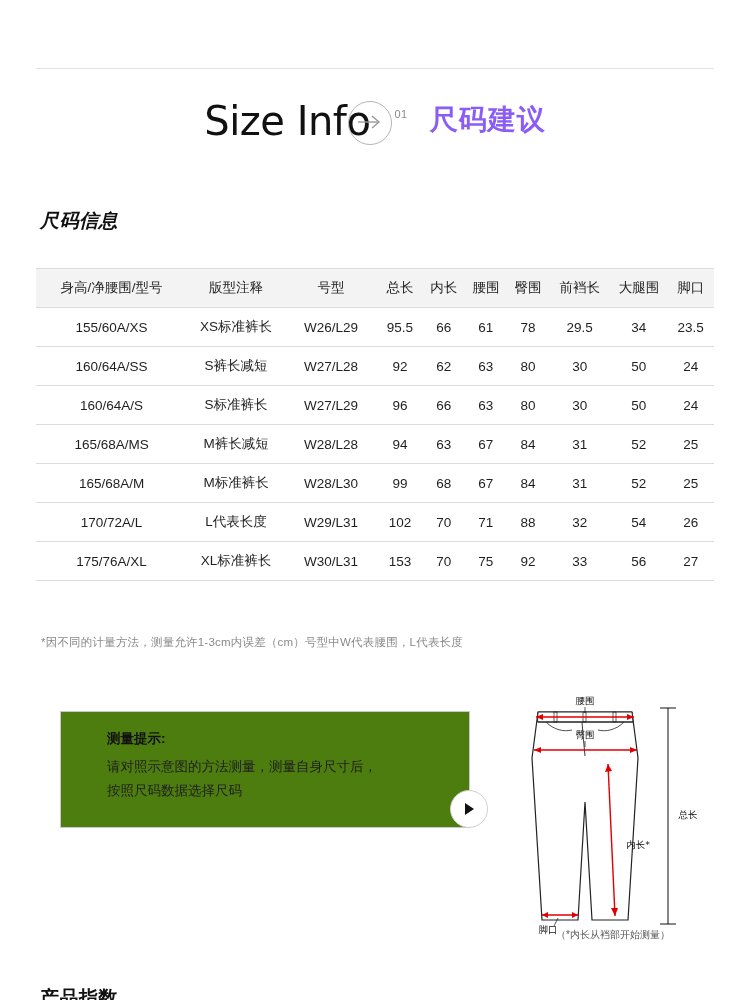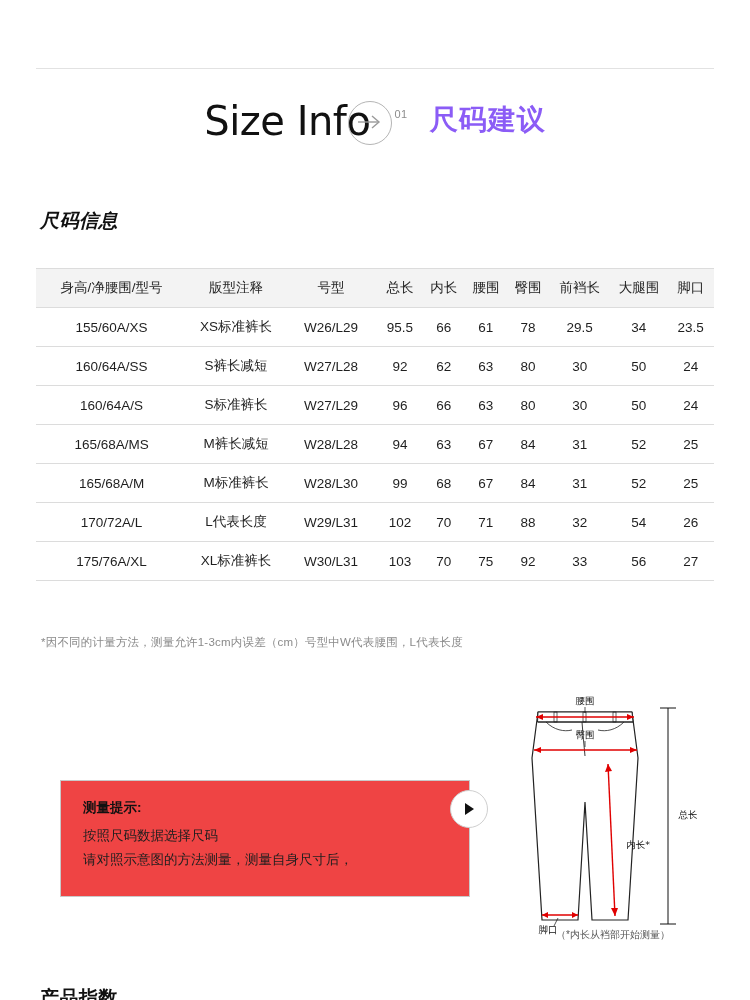--- a/index.html
+++ b/index.html
@@ -145,26 +145,27 @@
     top: 635px;
     left: 41px;
     font-size: 11.5px;
     color: #8a8a8a;
     letter-spacing: 0.2px;
   }
 
   
   .tip-box {
     position: absolute;
-    top: 780px;
+    top: 711px;
     left: 60px;
     width: 410px;
     height: 117px;
     border: 1px solid #c9c9c9;
-    background: #ef4444;
+    background: #4d7c0f;
+    padding-left: 24px;
   }
   .tip-inner {
     padding: 18px 22px 0 22px;
   }
   .tip-title {
     font-size: 13.5px;
     font-weight: 700;
     color: #111;
     margin-bottom: 7px;
   }
@@ -323,39 +324,39 @@
         <td>71</td>
         <td>88</td>
         <td>32</td>
         <td>54</td>
         <td>26</td>
       </tr>
       <tr>
         <td>175/76A/XL</td>
         <td>XL标准裤长</td>
         <td>W30/L31</td>
-        <td>103</td>
+        <td>153</td>
         <td>70</td>
         <td>75</td>
         <td>92</td>
         <td>33</td>
         <td>56</td>
         <td>27</td>
       </tr>
     </tbody>
   </table>
 </div>
 
 <div class="table-note">*因不同的计量方法，测量允许1-3cm内误差（cm）号型中W代表腰围，L代表长度</div>
 
 <div class="tip-box">
   <div class="tip-inner">
     <div class="tip-title">测量提示:</div>
+    <div class="tip-line">请对照示意图的方法测量，测量自身尺寸后，</div>
     <div class="tip-line">按照尺码数据选择尺码</div>
-    <div class="tip-line">请对照示意图的方法测量，测量自身尺寸后，</div>
   </div>
 </div>
 <div class="tip-arrow">
   <svg width="18" height="18" viewBox="0 0 18 18">
     <polygon points="5,3 14,9 5,15" fill="#111"></polygon>
   </svg>
 </div>
 
 <div class="diagram">
   <svg width="190" height="250" viewBox="0 0 190 250">

